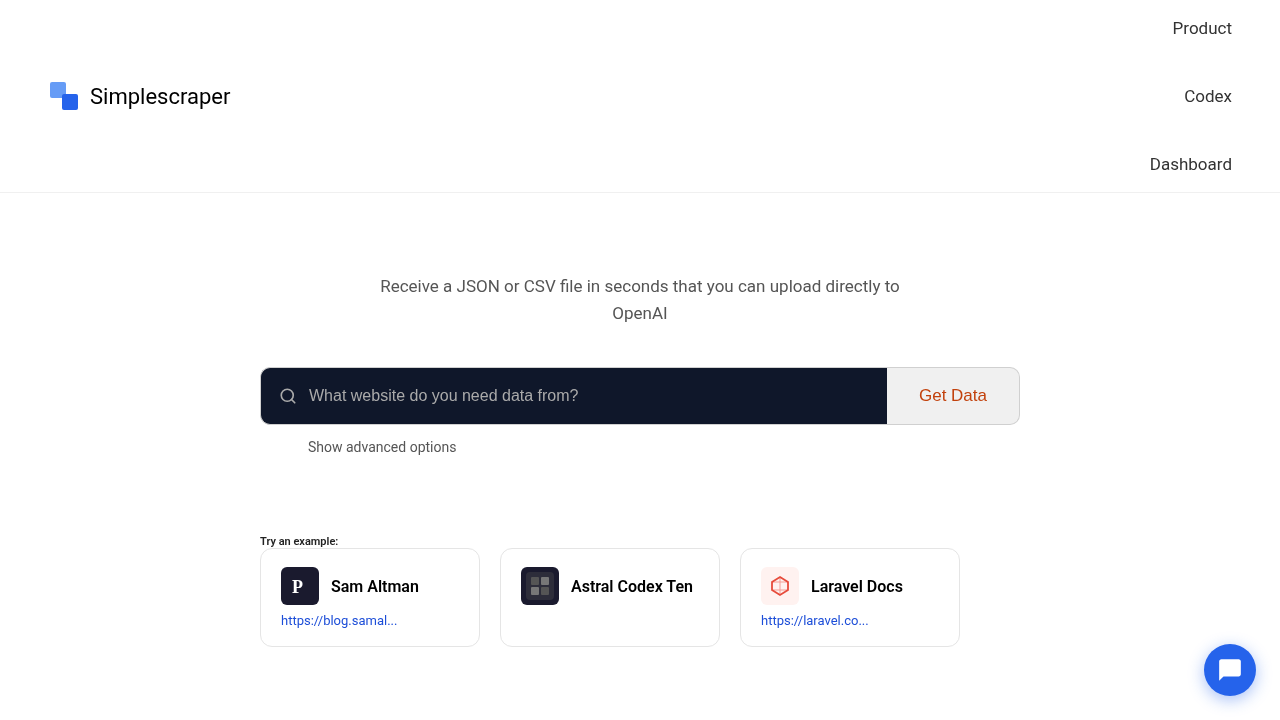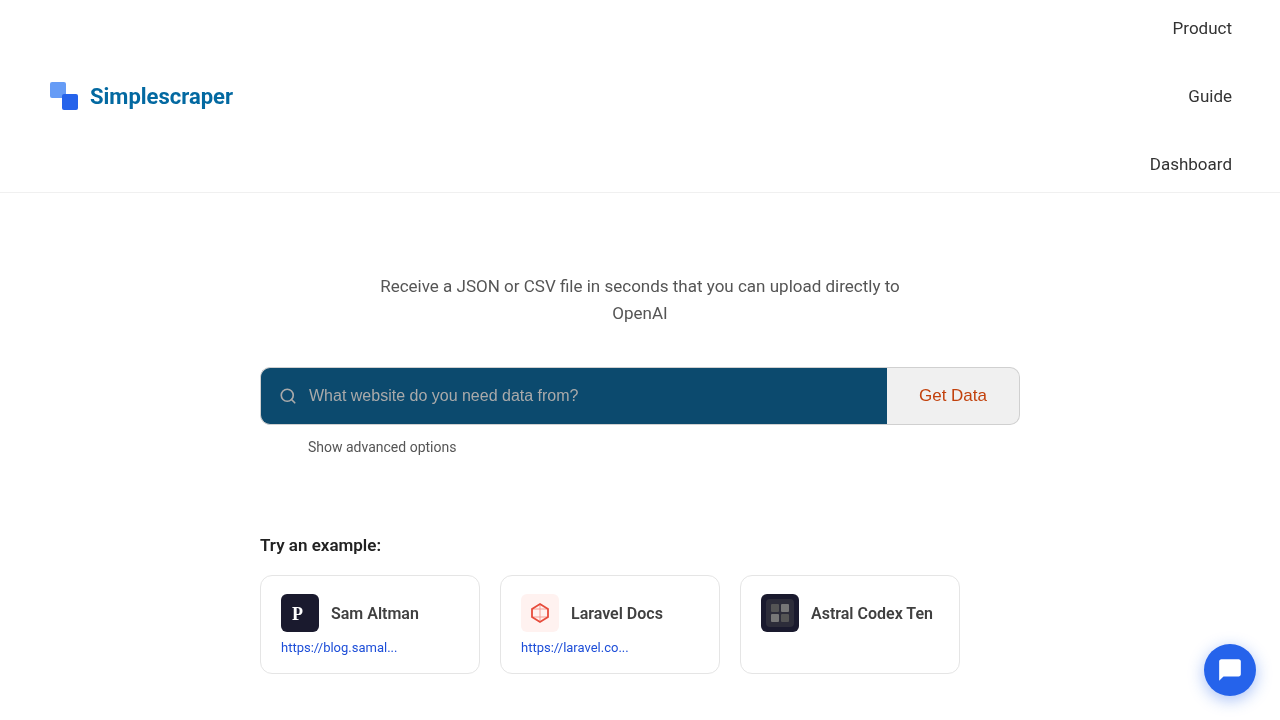--- a/index.html
+++ b/index.html
@@ -28,22 +28,22 @@
 
     .logo-area {
       display: flex;
       align-items: center;
       gap: 10px;
       cursor: pointer;
     }
 
     .logo-text {
       font-size: 22px;
-      font-weight: 700;
-      color: #0369a1;
+      font-weight: 400;
+      color: #000000;
     }
 
     nav {
       display: flex;
       align-items: flex-end;
       gap: 48px;
       flex-direction: column;
     }
 
     nav a {
@@ -91,21 +91,21 @@
 
     .search-box {
       display: flex;
       align-items: center;
       flex: 1;
       border: 1.5px solid #d0d0d0;
       border-right: none;
       border-radius: 10px 0 0 10px;
       padding: 0 18px;
       height: 58px;
-      background: #0c4a6e;
+      background: #0f172a;
     }
 
     .search-icon-wrap {
       color: #aaa;
       margin-right: 12px;
       font-size: 18px;
       display: flex;
       align-items: center;
     }
 
@@ -145,24 +145,23 @@
       margin-bottom: 0;
     }
 
     
     .examples-section {
       padding: 40px 260px 40px;
       width: 100%;
     }
 
     .examples-label {
-      font-size: 17px;
+      font-size: 11px;
       font-weight: 600;
       color: #222;
-      margin-bottom: 20px;
     }
 
     .examples-grid {
       display: flex;
       gap: 20px;
     }
 
     .example-card {
       display: flex;
       flex-direction: column;
@@ -203,21 +202,21 @@
       background: #1a1a2e;
     }
 
     .example-icon-laravel {
       background: #fff2f0;
     }
 
     .example-title {
       font-size: 16px;
       font-weight: 600;
-      color: #404040;
+      color: #000000;
       line-height: 1.2;
     }
 
     .example-url {
       font-size: 13px;
       color: #1d4ed8;
       margin-top: 2px;
     }
 
     
@@ -258,21 +257,21 @@
 
         <rect x="2" y="2" width="16" height="16" rx="2" fill="#4B8BF5" opacity="0.85"></rect>
         <rect x="14" y="14" width="16" height="16" rx="2" fill="#2563EB"></rect>
       </svg>
     </div>
     <span class="logo-text">Simplescraper</span>
   </div>
 
   <nav>
     <a href="#">Product</a>
-    <a href="#">Guide</a>
+    <a href="#">Codex</a>
     <a href="#">Dashboard</a>
   </nav>
 </header>
 
 <section class="hero">
   <p class="hero-subtitle">Receive a JSON or CSV file in seconds that you can upload directly to OpenAI</p>
 
   <div class="search-container">
     <div class="search-box">
       <span class="search-icon-wrap">
@@ -298,54 +297,54 @@
         <div class="example-icon example-icon-sam">
 
           <svg width="28" height="28" viewBox="0 0 28 28" xmlns="http://www.w3.org/2000/svg">
             <rect width="28" height="28" rx="4" fill="#1a1a2e"></rect>
             <text x="6" y="21" font-family="serif" font-size="18" font-weight="bold" fill="white">P</text>
           </svg>
         </div>
         <span class="example-title">Sam Altman</span>
       </div>
       <span class="example-url">https://blog.samal...</span>
-    </div>
-
-    <div class="example-card">
-      <div class="example-card-header">
-        <div class="example-icon example-icon-laravel">
-
-          <svg width="28" height="28" viewBox="0 0 28 28" xmlns="http://www.w3.org/2000/svg">
-            <rect width="28" height="28" rx="4" fill="#fff2f0"></rect>
-            <path d="M14 5 L22 10 L22 18 L14 23 L6 18 L6 10 Z" fill="none" stroke="#e74c3c" stroke-width="1.8"></path>
-            <path d="M14 5 L14 23 M6 10 L22 10 M6 18 L22 18" stroke="#e74c3c" stroke-width="1" opacity="0.5"></path>
-          </svg>
-        </div>
-        <span class="example-title">Laravel Docs</span>
-      </div>
-      <span class="example-url">https://laravel.co...</span>
     </div>
 
     <div class="example-card">
       <div class="example-card-header">
         <div class="example-icon example-icon-astral">
 
           <svg width="28" height="28" viewBox="0 0 28 28" xmlns="http://www.w3.org/2000/svg">
             <rect width="28" height="28" rx="4" fill="#2d2d3a"></rect>
             <rect x="5" y="5" width="8" height="8" rx="1" fill="#555"></rect>
             <rect x="15" y="5" width="8" height="8" rx="1" fill="#777"></rect>
             <rect x="5" y="15" width="8" height="8" rx="1" fill="#777"></rect>
             <rect x="15" y="15" width="8" height="8" rx="1" fill="#555"></rect>
           </svg>
         </div>
         <span class="example-title">Astral Codex Ten</span>
       </div>
       <span class="example-url"></span>
     </div>
 
+    <div class="example-card">
+      <div class="example-card-header">
+        <div class="example-icon example-icon-laravel">
+
+          <svg width="28" height="28" viewBox="0 0 28 28" xmlns="http://www.w3.org/2000/svg">
+            <rect width="28" height="28" rx="4" fill="#fff2f0"></rect>
+            <path d="M14 5 L22 10 L22 18 L14 23 L6 18 L6 10 Z" fill="none" stroke="#e74c3c" stroke-width="1.8"></path>
+            <path d="M14 5 L14 23 M6 10 L22 10 M6 18 L22 18" stroke="#e74c3c" stroke-width="1" opacity="0.5"></path>
+          </svg>
+        </div>
+        <span class="example-title">Laravel Docs</span>
+      </div>
+      <span class="example-url">https://laravel.co...</span>
+    </div>
+
   </div>
 </div>
 
 <div class="chat-bubble">
   <svg viewBox="0 0 24 24" xmlns="http://www.w3.org/2000/svg">
     <path d="M20 2H4c-1.1 0-2 .9-2 2v18l4-4h14c1.1 0 2-.9 2-2V4c0-1.1-.9-2-2-2z"></path>
   </svg>
 </div>
 
 </body></html>

